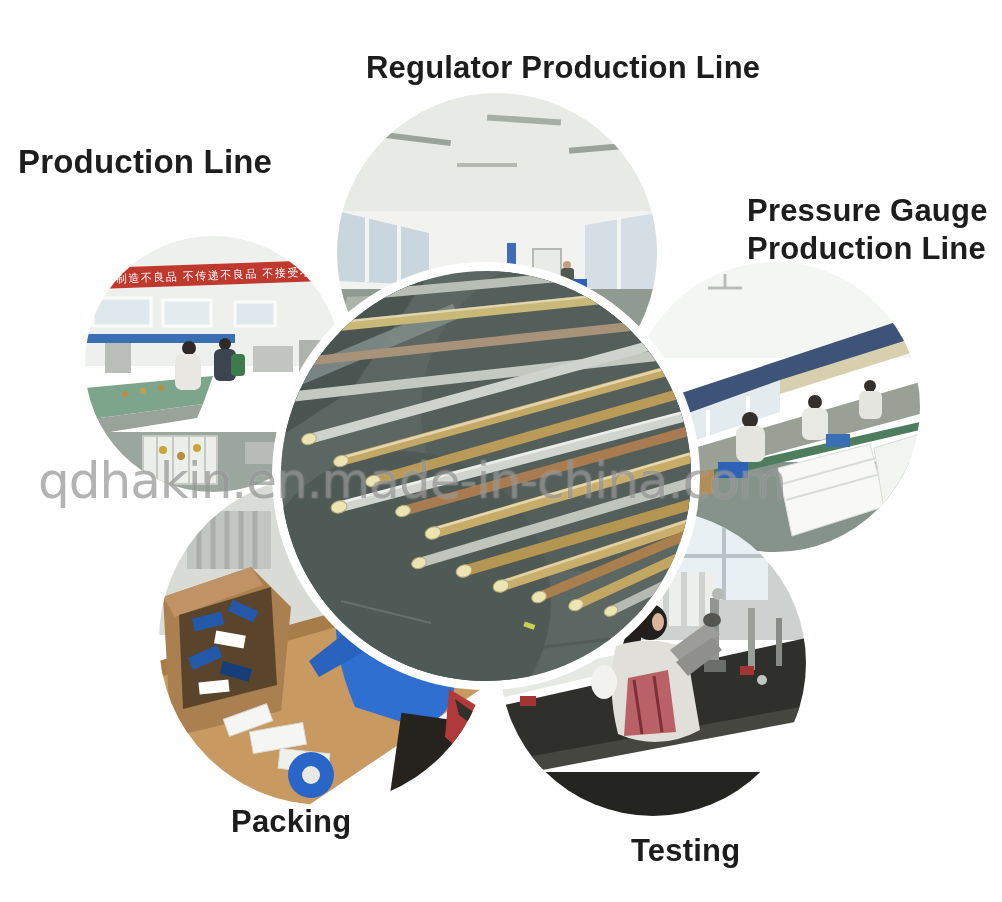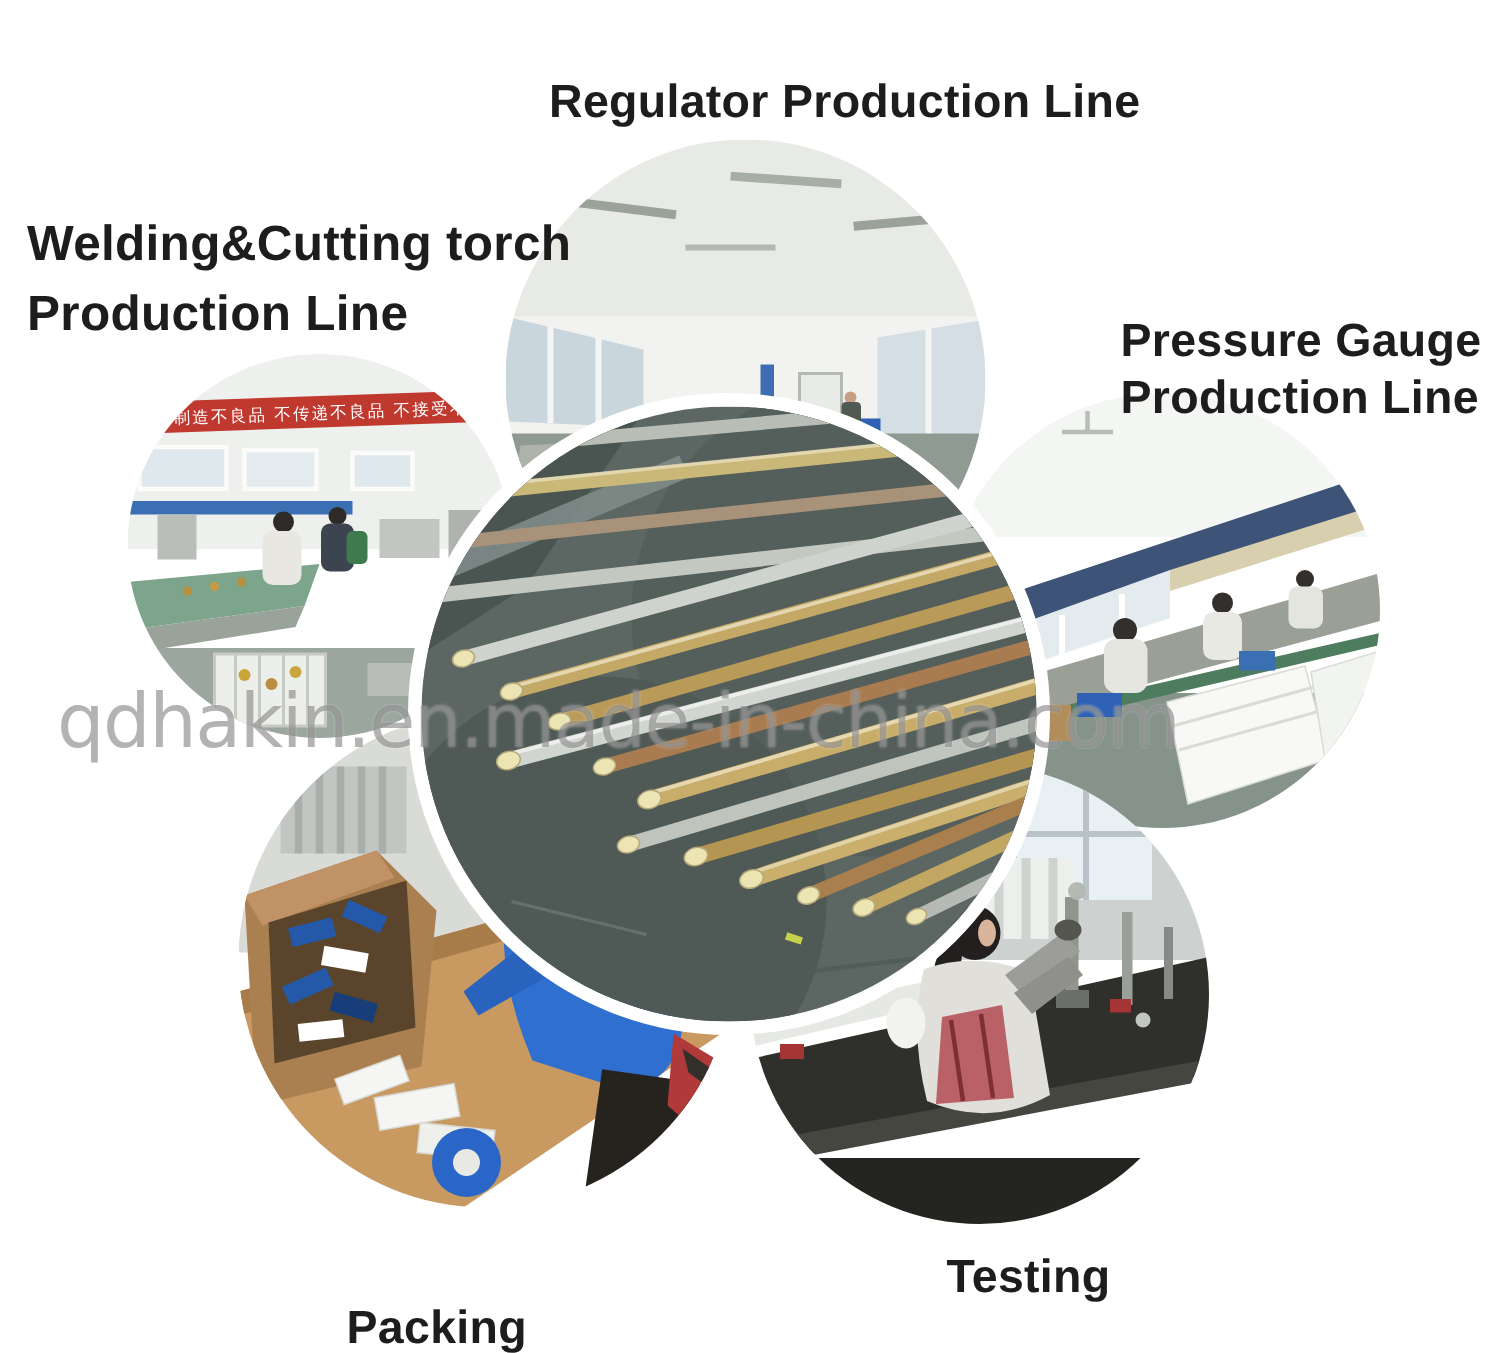--- a/index.html
+++ b/index.html
@@ -11,37 +11,36 @@
   .circle svg{display:block;width:100%;height:100%;}
   #c-center{left:272px;top:262px;width:410px;height:410px;border:9px solid #ffffff;z-index:10;}
   #c-top{left:337px;top:93px;width:320px;height:320px;}
   #c-left{left:85px;top:236px;width:256px;height:256px;}
   #c-right{left:630px;top:262px;width:290px;height:290px;}
   #c-bleft{left:159px;top:475px;width:330px;height:330px;}
   #c-bright{left:500px;top:510px;width:306px;height:306px;}
   .cap-label{position:absolute;font-size:31px;font-weight:600;letter-spacing:0.2px;white-space:nowrap;z-index:20;}
   #lbl-regulator{left:366px;top:50px;text-align:right;}
   #lbl-welding{left:18px;top:138px;font-size:33px;line-height:47px;}
-  #lbl-pressure{left:747px;top:192px;width:228px;text-align:center;line-height:38px;margin-top:16px;}
-  #lbl-packing{left:231px;top:867px;}
+  #lbl-pressure{left:747px;top:192px;width:228px;text-align:center;line-height:38px;}
+  #lbl-packing{left:231px;top:804px;}
   #lbl-testing{left:595px;top:833px;margin-left:36px;}
   #watermark{
     position:absolute;left:38px;top:452px;z-index:40;white-space:nowrap;
     font-family:"DejaVu Sans",sans-serif;font-weight:normal;font-size:50px;letter-spacing:-1px;
     color:rgba(128,128,128,0.60);text-shadow:0 0 2px rgba(255,255,255,0.35);
   }
 </style>
 </head>
 <body>
 
 <div id="stage">
 
   <div class="cap-label" id="lbl-regulator">Regulator Production Line</div>
   <div class="cap-label" id="lbl-welding">
-    <div>Welding&amp;Cutting torch</div>
     <div>Production Line</div>
   </div>
   <div class="cap-label" id="lbl-pressure">
     <div>Pressure Gauge</div>
     <div>Production Line</div>
   </div>
   <div class="cap-label" id="lbl-packing">Packing</div>
   <div class="cap-label" id="lbl-testing">Testing</div>
 
   <div class="circle" id="c-top">

